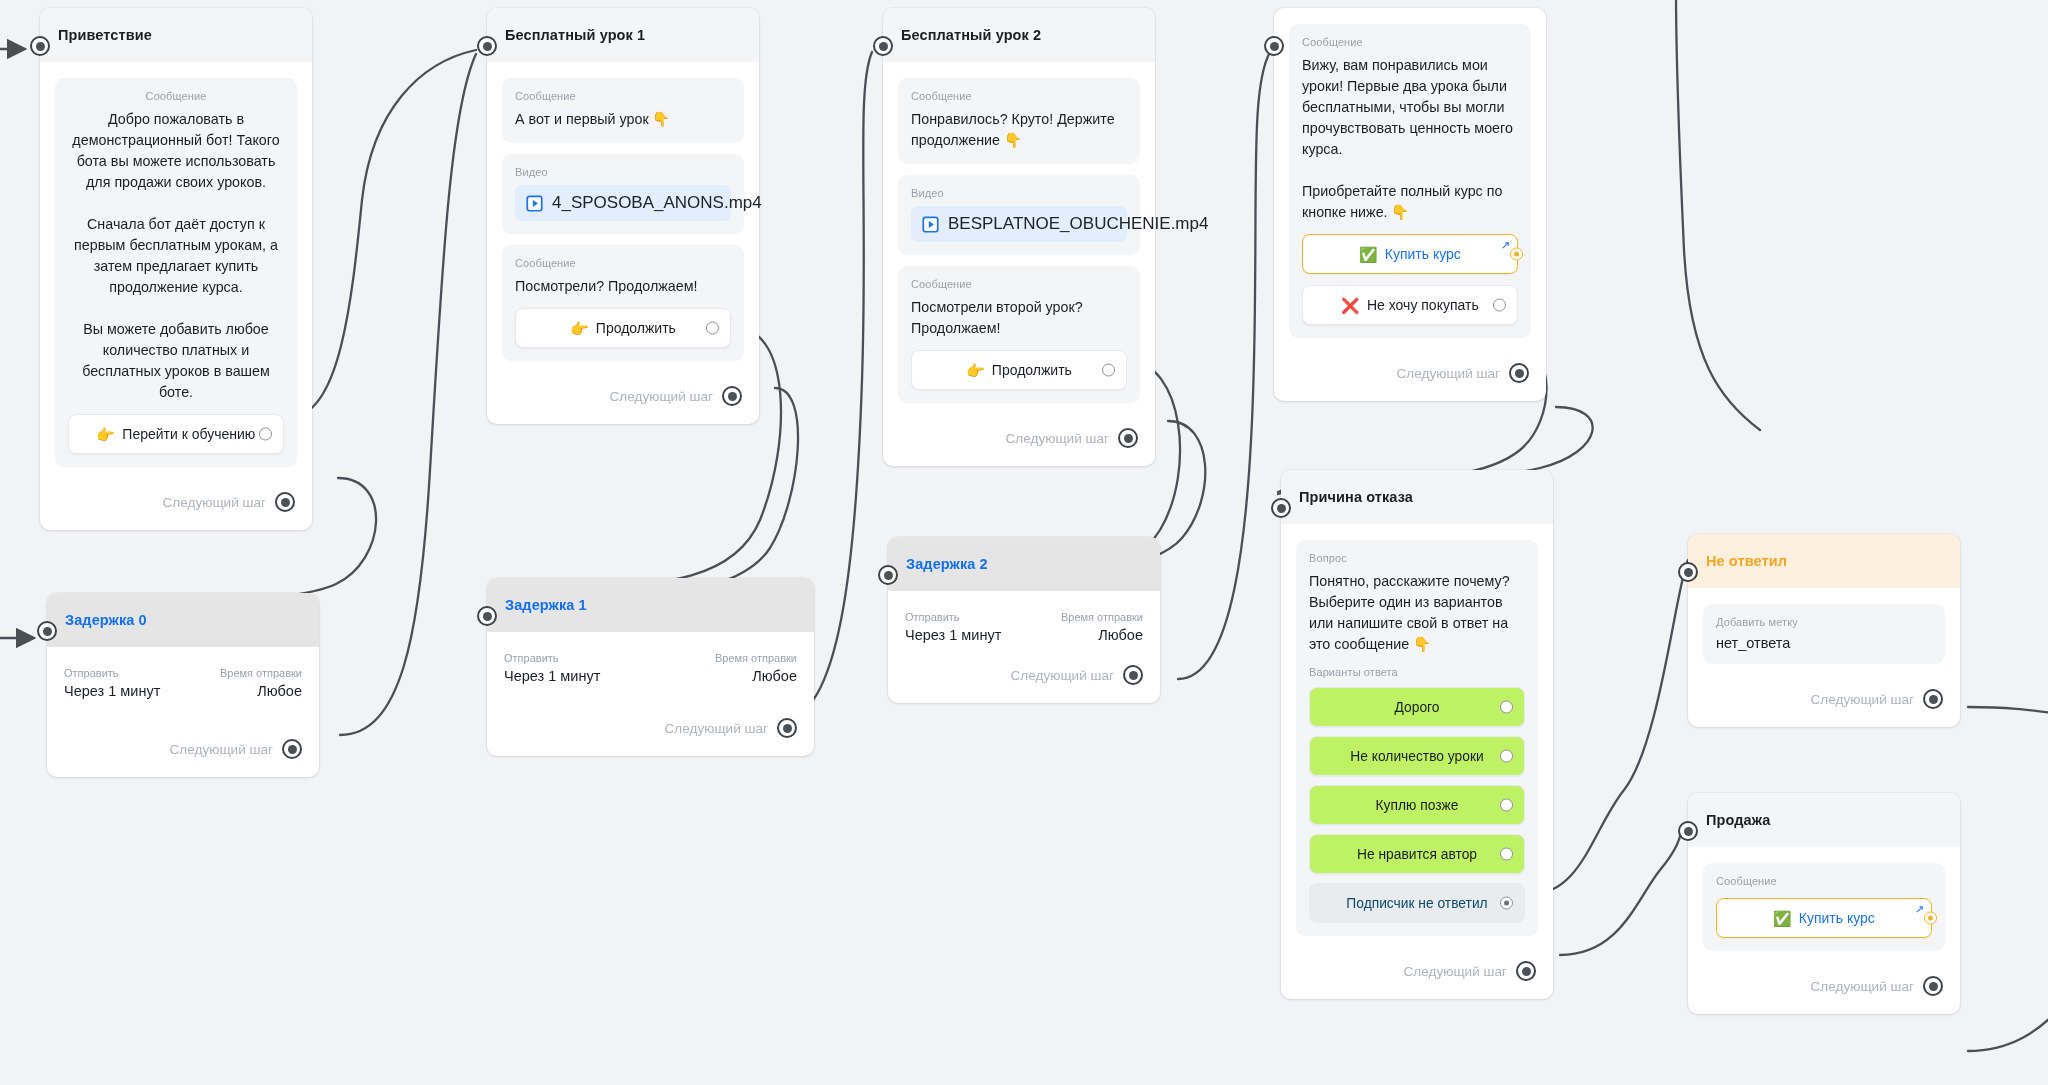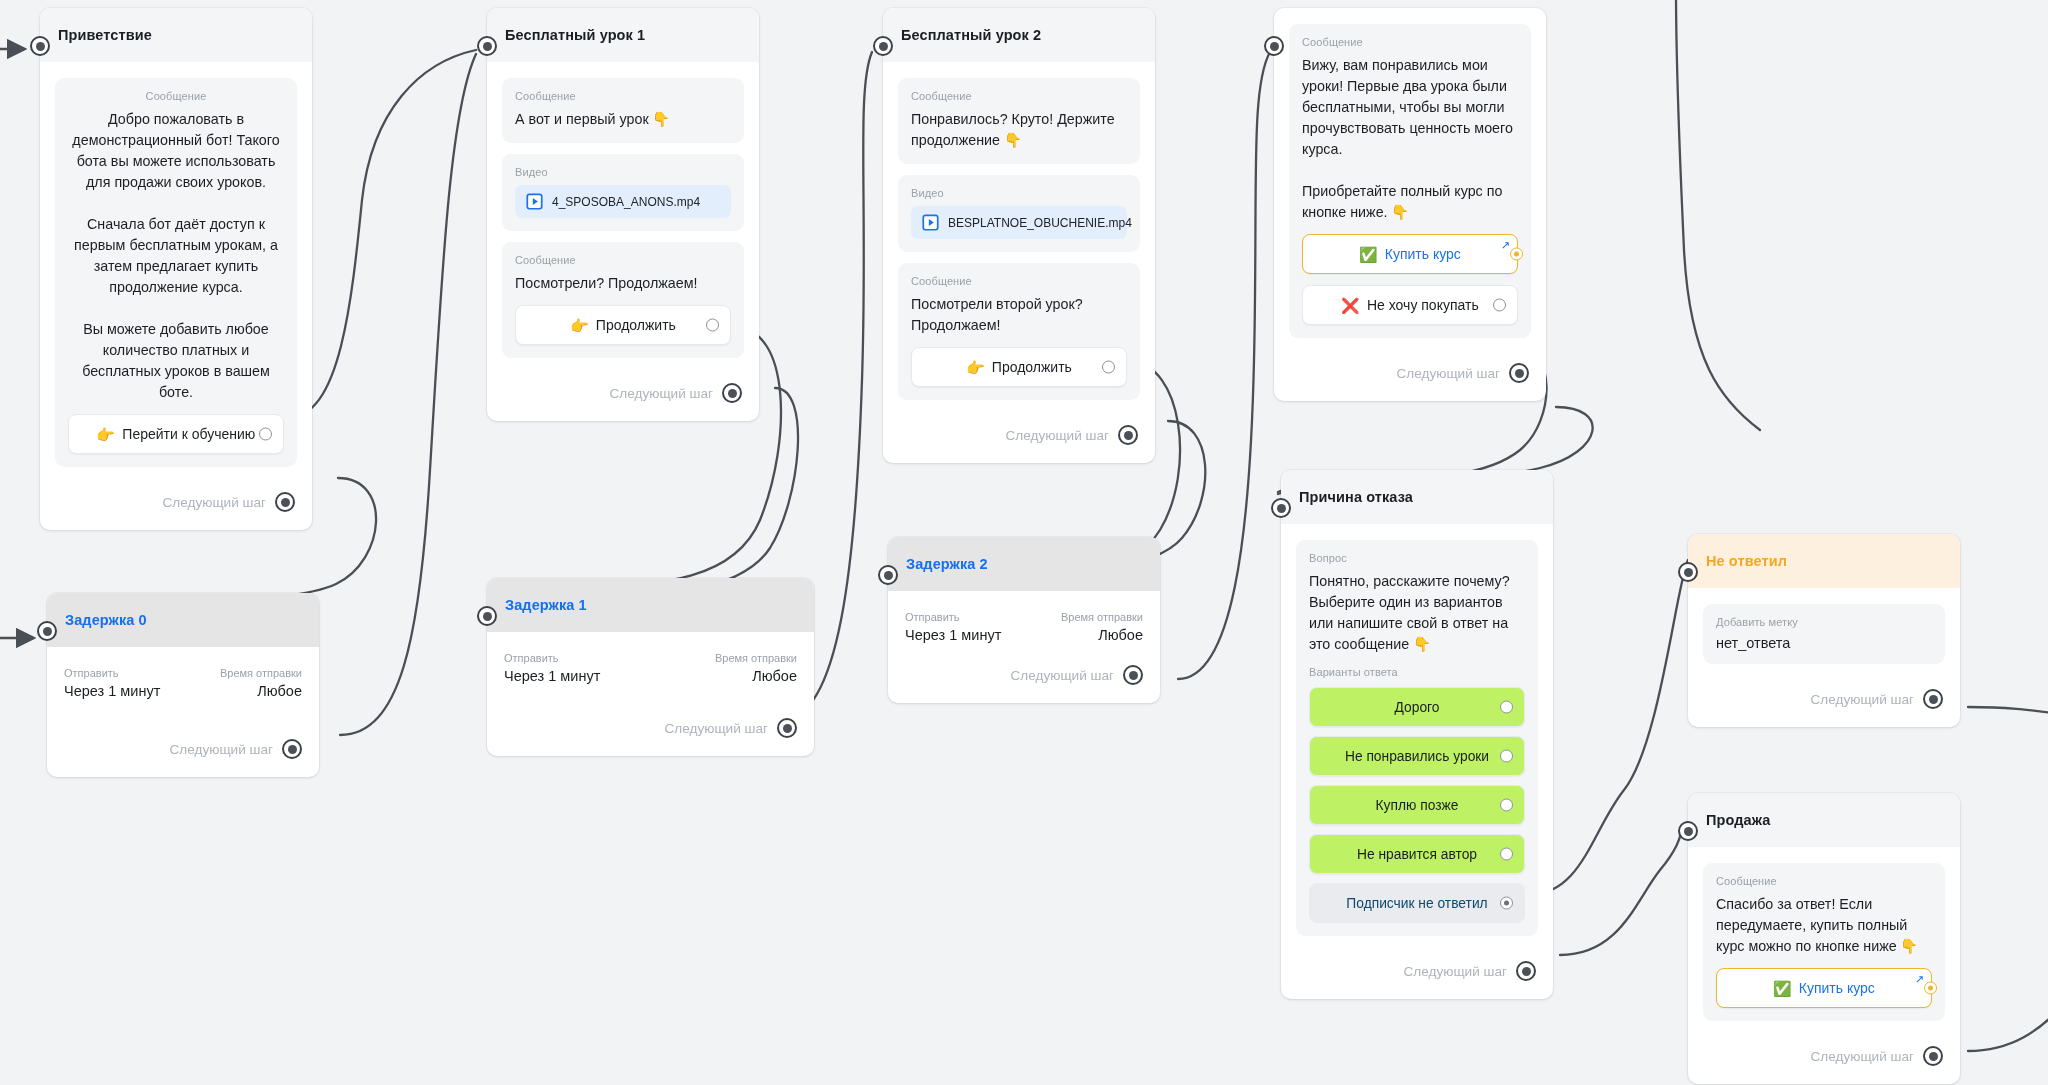--- a/index.html
+++ b/index.html
@@ -50,21 +50,21 @@
     font-size:14.3px; color:#1b1f24; line-height:1.47; white-space:pre-wrap;
   }
   .block-value { font-size:14.5px; color:#1b1f24; font-weight:500; }
 
   .video-chip {
     margin-top:4px;
     background:#e3eefc;
     border-radius:7px;
     padding:8px 11px;
     display:flex; align-items:center; gap:9px;
-    font-size:12px; color:#20242a;
+    font-size:17px; color:#20242a;
   }
   .play-ic { width:17px; height:17px; flex:none; }
 
   .btn {
     position:relative;
     margin-top:11px;
     background:#fff;
     border:1px solid #e7e9ed;
     border-radius:8px;
     height:40px;
@@ -311,21 +311,21 @@
     <div class="node-body">
       <div class="block">
         <div class="block-label">Вопрос</div>
         <div class="block-text">Понятно, расскажите почему? Выберите один из вариантов или напишите свой в ответ на это сообщение 👇</div>
         <div class="block-label" style="margin-top:11px;">Варианты ответа</div>
         <div class="opt">
           <span>Дорого</span>
           <span class="port sm hollow"></span>
         </div>
         <div class="opt">
-          <span>Не понравились уроки</span>
+          <span>Не количество уроки</span>
           <span class="port sm hollow"></span>
         </div>
         <div class="opt">
           <span>Куплю позже</span>
           <span class="port sm hollow"></span>
         </div>
         <div class="opt">
           <span>Не нравится автор</span>
           <span class="port sm hollow"></span>
         </div>
@@ -359,21 +359,20 @@
   </div>
 
   <div class="node" style="left:1688px; top:793px; width:272px;">
     <div class="port in"></div>
     <div class="node-head">
       <span class="node-title">Продажа</span>
     </div>
     <div class="node-body">
       <div class="block">
         <div class="block-label">Сообщение</div>
-        <div class="block-text">Спасибо за ответ! Если передумаете, купить полный курс можно по кнопке ниже 👇</div>
         <div class="btn accent">
           <span class="ext-arrow">↗</span>
           <span class="emo">✅</span>
           <span class="lbl">Купить курс</span>
           <span class="port sm amber"></span>
         </div>
       </div>
       <div class="next-step">
         <span>Следующий шаг</span>
         <span class="port"></span>

